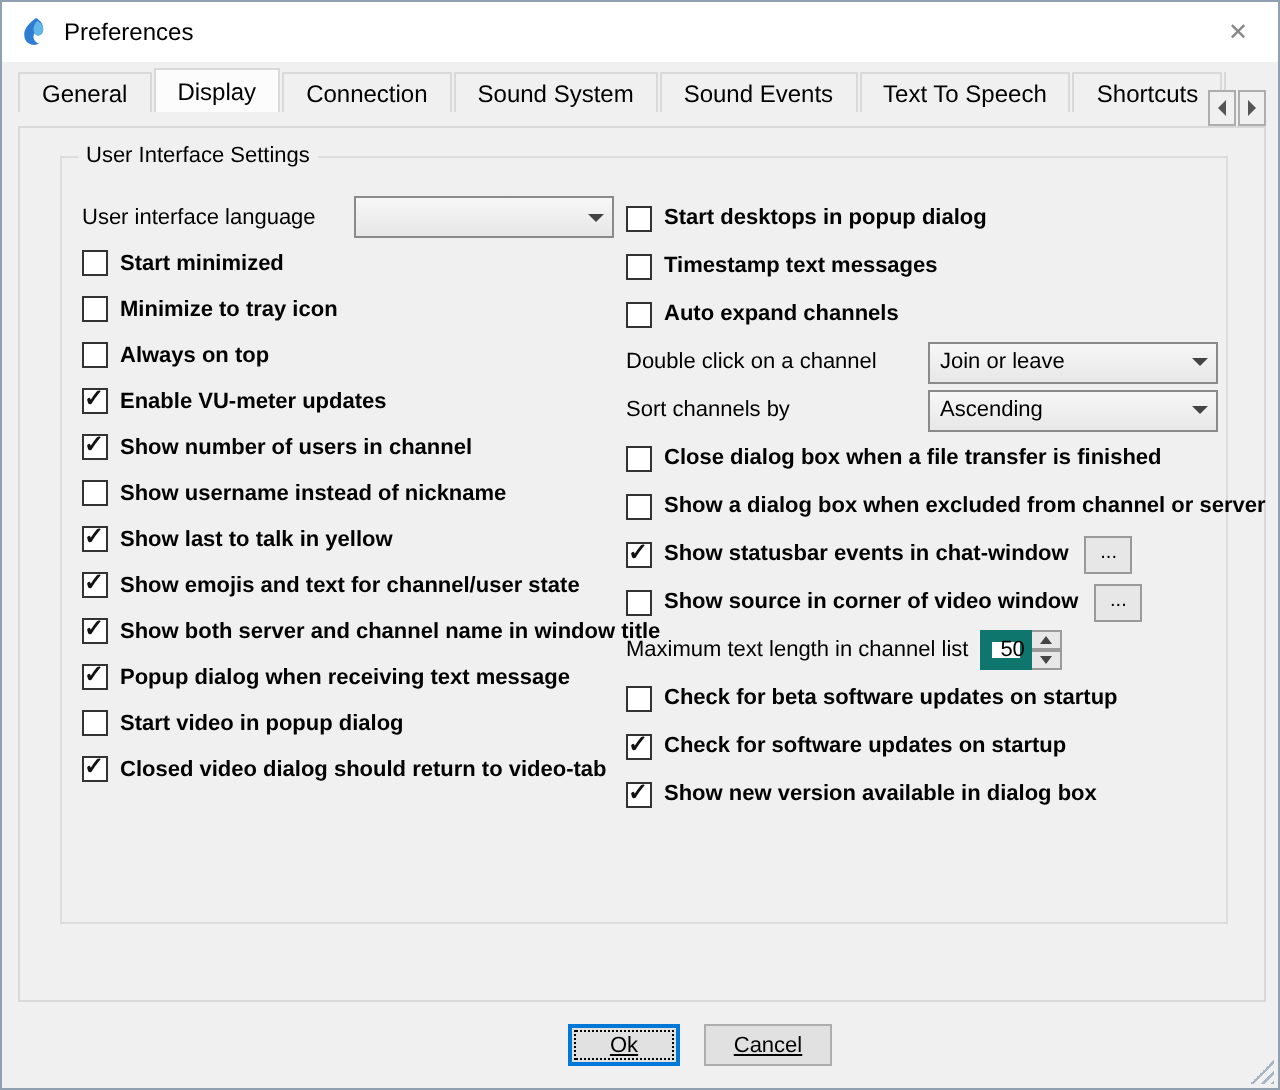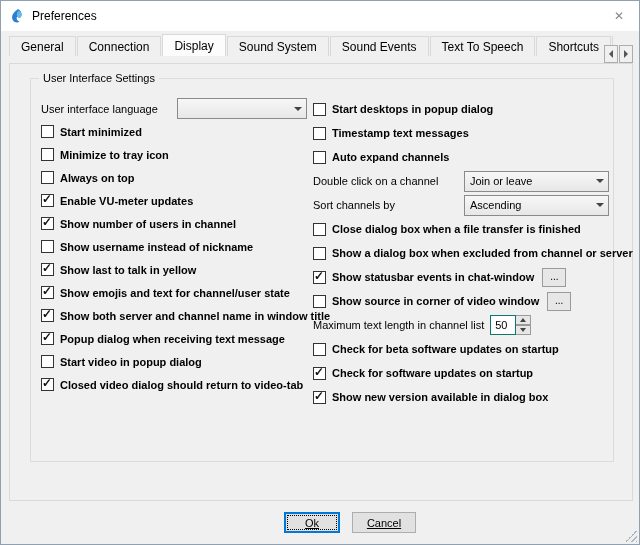--- a/index.html
+++ b/index.html
@@ -48,21 +48,21 @@
   .combo-arrow::after { content:""; width:0; height:0; border-left:4px solid transparent; border-right:4px solid transparent; border-top:4px solid #444; }
 
   .combo-lang { width:130px; margin-left:auto; }
   .combo-right { width:145px; margin-left:auto; }
 
   
   .dots-btn { margin-left:8px; width:24px; height:19px; background:#e7e7e7; border:1px solid #9a9a9a; display:flex; align-items:center; justify-content:center; font-size:10px; line-height:10px; }
 
   
   .spinbox { display:inline-flex; margin-left:6px; height:20px; }
-  .spin-value { width:26px; height:20px; background:#fff; border:1px solid #0f766e; display:flex; align-items:center; padding-left:4px; }
+  .spin-value { width:26px; height:20px; background:#fff; border:6px solid #0f766e; display:flex; align-items:center; padding-left:4px; }
   .spin-buttons { display:flex; flex-direction:column; width:15px; height:20px; }
   .spin-up,.spin-down { flex:1; background:#e7e7e7; border:1px solid #9a9a9a; border-left:none; display:flex; align-items:center; justify-content:center; }
   .tri-up { width:0; height:0; border-left:3px solid transparent; border-right:3px solid transparent; border-bottom:4px solid #444; }
   .tri-down { width:0; height:0; border-left:3px solid transparent; border-right:3px solid transparent; border-top:4px solid #444; }
 
   
   .btn { position:absolute; top:511px; height:21px; background:#e1e1e1; border:1px solid #adadad; display:flex; align-items:center; justify-content:center; font-size:11px; }
   .btn-ok { left:283px; width:56px; border:1px solid #0078d7; box-shadow: inset 0 0 0 1px #0078d7; background:#e5f1fb00; background:#e1e1e1; outline:1px dotted #000; outline-offset:-4px; }
   .btn-cancel { left:351px; width:64px; }
   .btn .btn-label { text-decoration:underline; }
@@ -84,25 +84,25 @@
       <path d="M9.5 2.5 C8 4.5 7.2 6.5 8.2 8.6 C9.6 10.6 12.4 10 12.6 6.8 C12.7 4.9 11.2 3.2 9.5 2.5 Z" fill="#62b8e8"></path>
     </svg>
     <span class="title-text">Preferences</span>
     <span class="close-btn">✕</span>
   </div>
 
   <div class="tabbar">
     <div class="tab">
         <span>General</span>
       </div>
-    <div class="tab">
-        <span>Connection</span>
-      </div>
     <div class="tab active">
         <span>Display</span>
+      </div>
+    <div class="tab">
+        <span>Connection</span>
       </div>
     <div class="tab">
         <span>Sound System</span>
       </div>
     <div class="tab">
         <span>Sound Events</span>
       </div>
     <div class="tab">
         <span>Text To Speech</span>
       </div>

